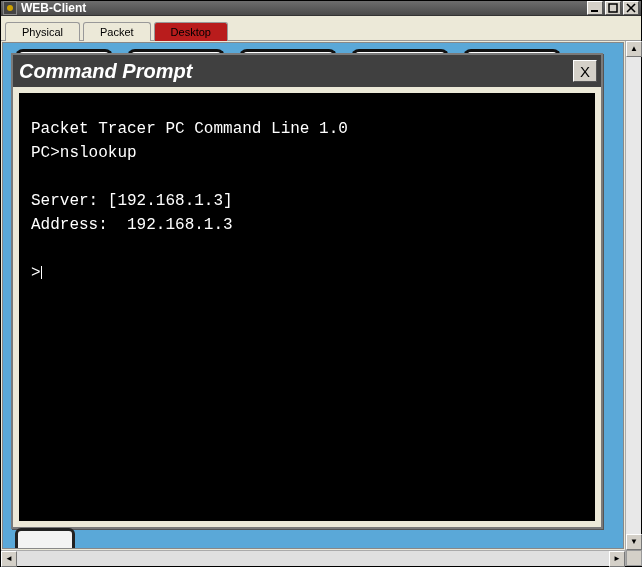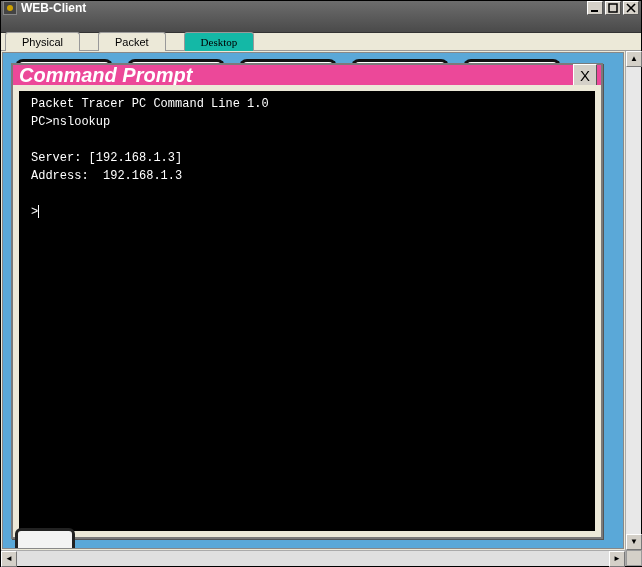--- a/index.html
+++ b/index.html
@@ -14,25 +14,25 @@
   .window {
     width: 642px;
     height: 567px;
     border: 1px solid #000;
     background: #ece9d8;
     display: flex;
     flex-direction: column;
   }
   
   .titlebar {
-    height: 32px;
+    height: 15px;
     background: linear-gradient(to bottom, #6d6d6d, #4a4a4a);
     color: #fff;
     display: flex;
-    align-items: flex-start;
+    align-items: flex-end;
     padding: 0 2px;
     border-bottom: 1px solid #333;
   }
   .titlebar .app-icon {
     width: 14px;
     height: 14px;
     background: #444;
     border: 1px solid #888;
     margin-right: 4px;
     position: relative;
@@ -58,44 +58,43 @@
     border-bottom-color: #555;
     margin-left: 2px;
     display: flex;
     align-items: center;
     justify-content: center;
     cursor: pointer;
   }
   .win-btn svg { display:block; }
   
   .tabstrip {
-    height: 18px;
+    height: 25px;
     background: #ece9d8;
     display: flex;
     align-items: flex-end;
     padding: 0 4px;
     border-bottom: 1px solid #999;
-    gap: 16px;
+    gap: 1px;
   }
   .tab {
     padding: 3px 16px;
     border: 1px solid #999;
     border-bottom: none;
     background: #ece9d8;
     border-radius: 3px 3px 0 0;
     position: relative;
     top: 1px;
     margin-right: 2px;
     cursor: pointer;
     font-size: 11px;
   }
   .tab.active {
-    background: #14b8a6;
+    background: #b91c1c;
     z-index: 2;
-    font-family: Liberation Serif, serif;
   }
   
   .desktop-area {
     flex: 1;
     background: #5aa8d8;
     border: 1px solid #888;
     margin: 1px;
     position: relative;
     overflow: auto;
   }
@@ -119,22 +118,22 @@
     top: 10px;
     width: 592px;
     height: 476px;
     border: 2px solid #7a7a7a;
     background: #ece9d8;
     display: flex;
     flex-direction: column;
     box-shadow: 1px 1px 0 #555;
   }
   .cmd-titlebar {
-    height: 20px;
-    background: #ec4899;
+    height: 32px;
+    background: #404040;
     display: flex;
     align-items: center;
     padding: 0 4px 0 6px;
   }
   .cmd-title {
     color: #fff;
     font-weight: bold;
     font-style: italic;
     font-size: 20px;
     flex: 1;
@@ -158,22 +157,22 @@
     flex:1;
     padding: 6px;
     background:#ece9d8;
   }
   .terminal {
     width: 100%;
     height: 100%;
     background: #000;
     color: #fff;
     font-family: "Courier New", monospace;
-    font-size: 12px;
-    padding: 4px 12px;
+    font-size: 16px;
+    padding: 24px 12px;
     white-space: pre;
     line-height: 1.5;
     overflow:hidden;
     position:relative;
   }
   .cursor {
     display:inline-block;
     width:1px;
     height:13px;
     background:#fff;

